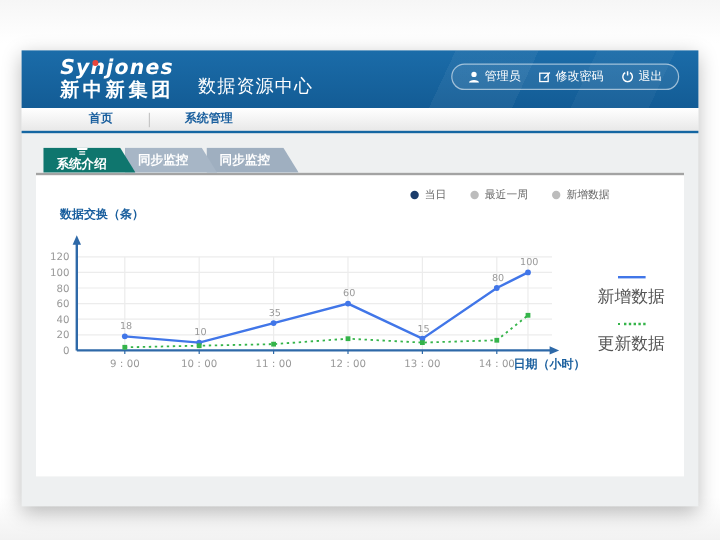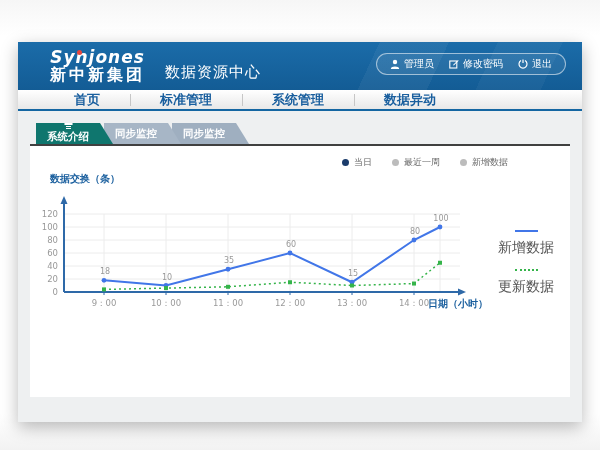--- a/index.html
+++ b/index.html
@@ -21,36 +21,36 @@
   .app-title { color:#fff; font-size:15px; margin-left:20px; margin-top:12px; letter-spacing:1px; }
   .user-pill { margin-left:auto; display:flex; align-items:center; gap:15px; z-index:2;
     border:1px solid rgba(255,255,255,0.55); border-radius:11px; background:rgba(255,255,255,0.07);
     padding:3px 13px; margin-top:-4px; }
   .user-item { display:flex; align-items:center; gap:4px; color:#fff; font-size:10px; cursor:pointer; white-space:nowrap; }
   .user-item svg { display:block; }
 
   
   .navbar { height:21px; background:linear-gradient(180deg,#ffffff,#e8e8e8);
     border-bottom:2px solid #1466a2; display:flex; align-items:center; padding-left:26px; }
-  .nav-item { position:relative; font-size:13px; font-weight:bold; color:#1a5f9e; padding:0 30px; cursor:pointer; line-height:19px; }
+  .nav-item { position:relative; font-size:10px; font-weight:bold; color:#1a5f9e; padding:0 30px; cursor:pointer; line-height:19px; }
   .nav-item + .nav-item::before { content:''; position:absolute; left:0; top:4px; height:12px; width:1px; background:#c6c6c6; }
 
   
   .content { padding:12px 12px 0 12px; }
   .tabs { display:flex; height:21px; margin-left:6px; }
   .tab { display:flex; align-items:center; gap:5px; font-size:10.5px; font-weight:bold; color:#fff;
     padding:0 24px 0 11px; margin-right:-9px; cursor:pointer;
     clip-path:polygon(0 0, calc(100% - 13px) 0, 100% 100%, 0 100%); }
   .tab.active { background:#0f766e; z-index:3;flex-direction:column; }
   .tab.inactive1 { background:#a7b6c6; z-index:2; }
   .tab.inactive2 { background:#9fafc0; z-index:1; }
   .tab-icon { width:9px; height:10px; border:1px solid #fff; border-radius:1px; position:relative; }
   .tab-icon::after { content:''; position:absolute; left:1px; top:2px; width:5px; height:1px; background:#fff; box-shadow:0 2px 0 #fff; }
 
-  .card { position:relative; background:#fff; border-top:2px solid #404040; height:253px; }
+  .card { position:relative; background:#fff; border-top:2px solid #a3a3a3; height:253px; }
 
   .filters { position:absolute; top:10px; right:62px; display:flex; gap:20px; }
   .filter { display:flex; align-items:center; gap:5px; font-size:9px; color:#666; cursor:pointer; }
   .radio { width:7px; height:7px; border-radius:50%; background:#bcbcbc; }
   .filter.selected .radio { background:#1b3c6b; }
 
   .ylabel { color:#1a5f9e; font-weight:bold; font-size:10px; padding:26px 0 0 20px; }
 
   .chart-row { display:flex; margin-top:2px; }
   .chart-svg { width:460px; height:140px; display:block; }
@@ -101,23 +101,21 @@
                 <line x1="5" y1="0.4" x2="5" y2="4" stroke="#fff" stroke-width="1.2"></line>
               </svg>
           </span>
           <span>退出</span>
         </div>
       </div>
     </div>
 
     <div class="navbar">
       <div class="nav-item">首页</div>
-      <div class="nav-item">标准管理</div>
       <div class="nav-item">系统管理</div>
-      <div class="nav-item">数据异动</div>
     </div>
 
     <div class="content">
       <div class="tabs">
         <div class="tab active">
           <span class="tab-icon"></span>
           <span>系统介绍</span>
         </div>
         <div class="tab inactive1">
           <span>同步监控</span>

